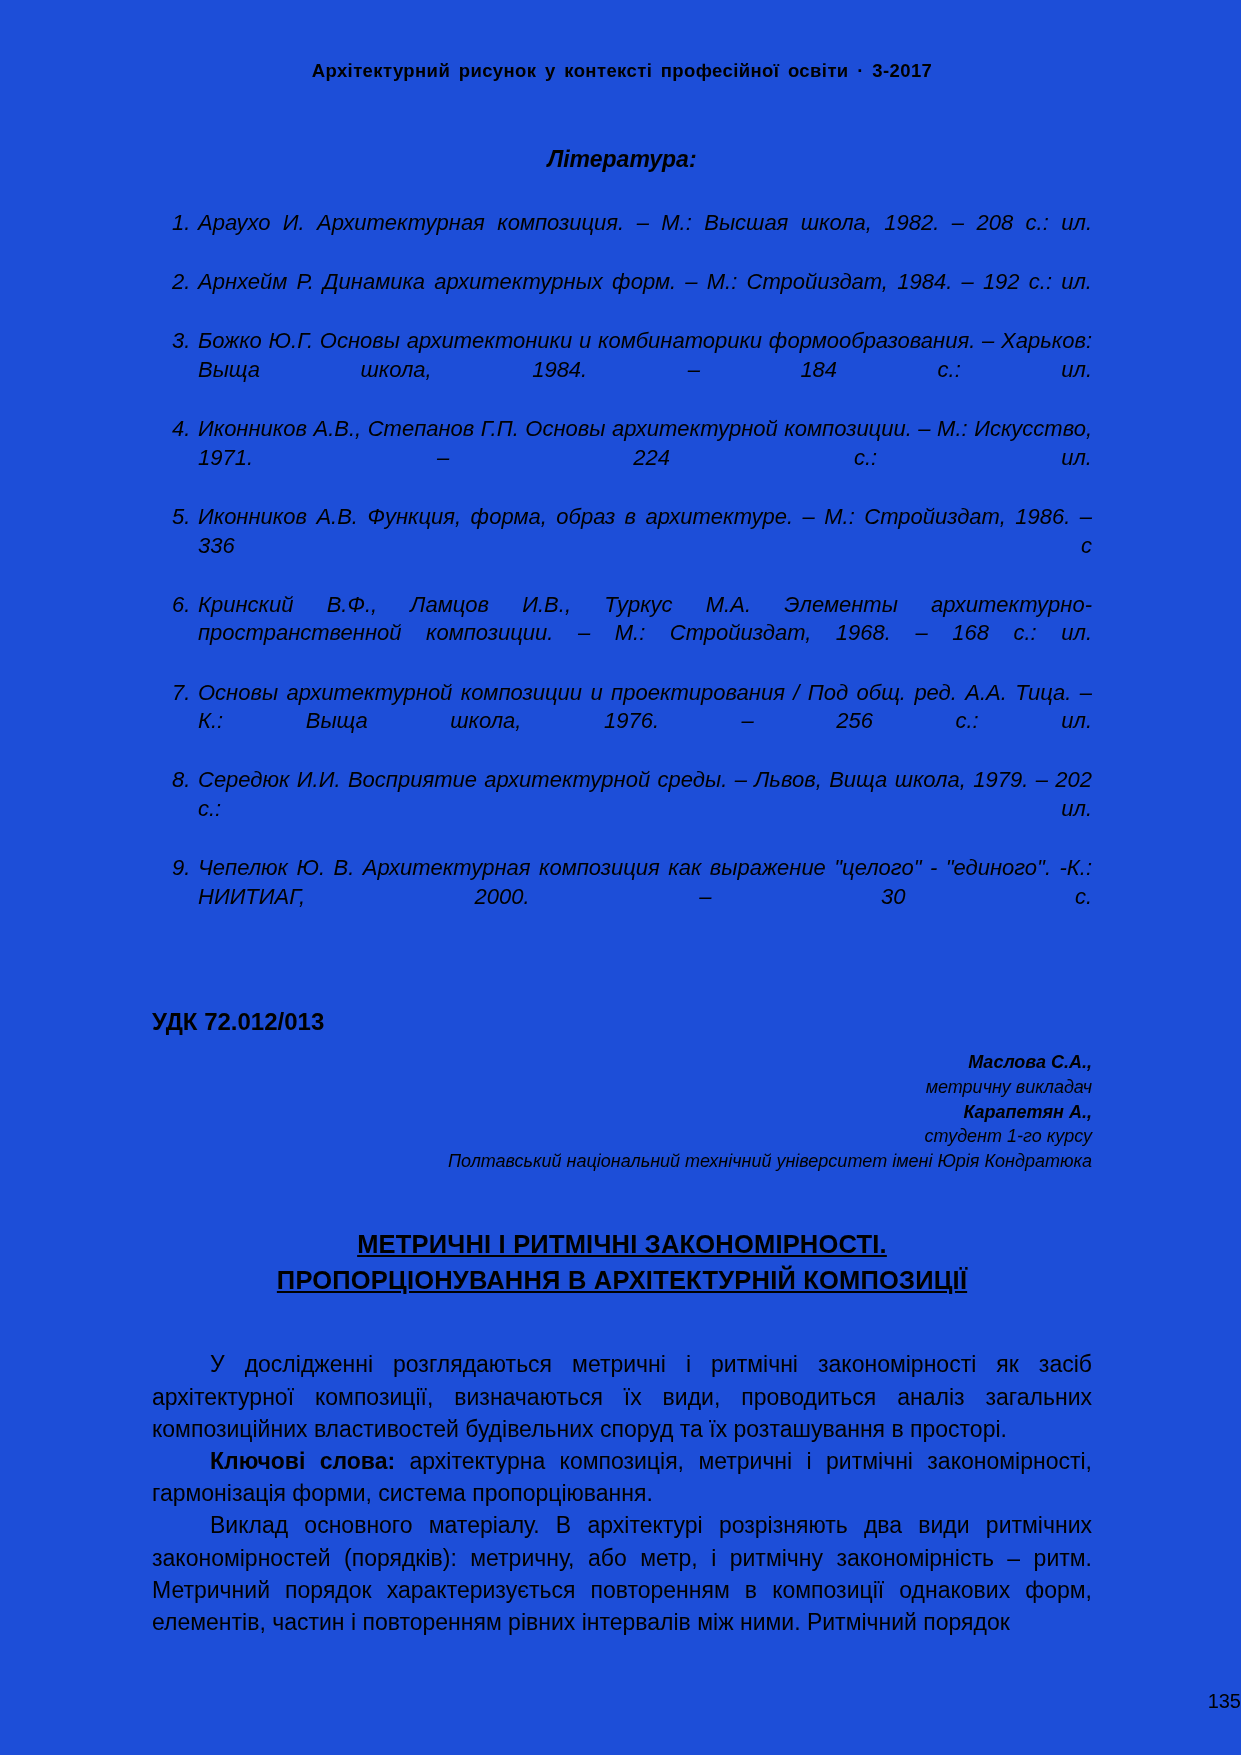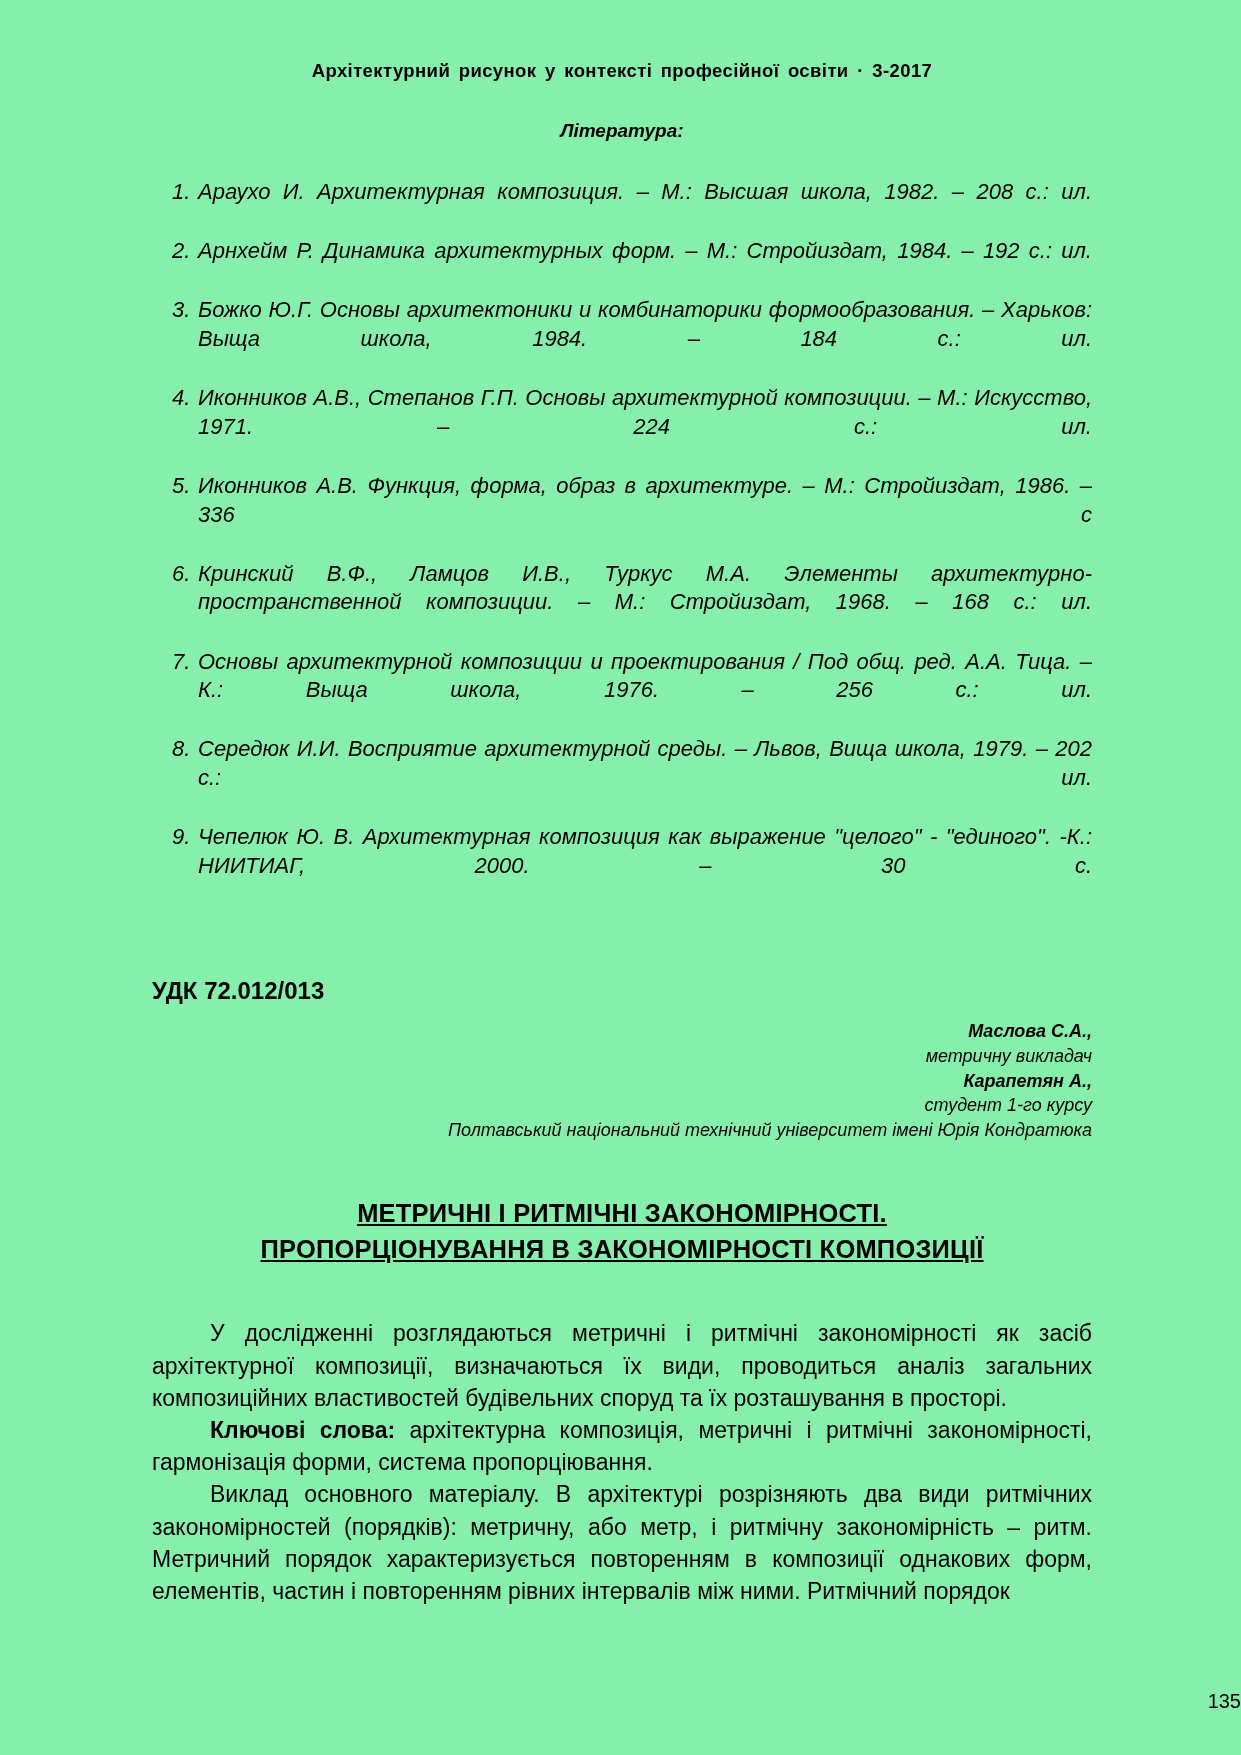--- a/index.html
+++ b/index.html
@@ -9,21 +9,21 @@
   }
   body {
     font-family: "Liberation Sans", sans-serif;
     color: #000000;
   }
   .page {
     position: relative;
     width: 1241px;
     height: 1755px;
     margin: 0 auto;
-    background: #86efac;
+    background: #1d4ed8;
     box-sizing: border-box;
     padding: 0;
     overflow: hidden;
   }
   .content {
     position: absolute;
     left: 152px;
     top: 0;
     width: 940px;
   }
@@ -38,22 +38,22 @@
     margin-top: 60px;
     margin-bottom: 0;
     white-space: nowrap;
   }
 
   
   .lit-heading {
     text-align: center;
     font-style: italic;
     font-weight: bold;
-    font-size: 19px;
-    margin-top: 38px;
+    font-size: 23px;
+    margin-top: 64px;
     margin-bottom: 0;
   }
 
   
   .ref-list {
     margin: 36px 0 0 0;
     padding: 0;
     list-style: none;
   }
   .ref-item {
@@ -212,21 +212,21 @@
     <div class="author-block">
       <div class="author-name">Маслова С.А.,</div>
       <div class="author-role">метричну викладач</div>
       <div class="author-name">Карапетян А.,</div>
       <div class="author-role">студент 1-го курсу</div>
       <div class="affiliation">Полтавський національний технічний університет імені Юрія Кондратюка</div>
     </div>
 
     <h1 class="article-title">
       <span class="tline">МЕТРИЧНІ І РИТМІЧНІ ЗАКОНОМІРНОСТІ.</span>
-      <span class="tline">ПРОПОРЦІОНУВАННЯ  В ЗАКОНОМІРНОСТІ КОМПОЗИЦІЇ</span>
+      <span class="tline">ПРОПОРЦІОНУВАННЯ  В АРХІТЕКТУРНІЙ КОМПОЗИЦІЇ</span>
     </h1>
 
     <p class="body-par first">У дослідженні розглядаються метричні і ритмічні закономірності як засіб архітектурної композиції, визначаються їх види, проводиться аналіз загальних композиційних властивостей будівельних споруд та їх розташування в просторі.</p>
 
     <p class="body-par">
       <span class="kw">Ключові слова:</span><span> архітектурна композиція, метричні і ритмічні закономірності, гармонізація форми, система пропорціювання.</span>
     </p>
 
     <p class="body-par">Виклад основного матеріалу. В архітектурі розрізняють два види ритмічних закономірностей (порядків): метричну, або метр, і ритмічну закономірність – ритм. Метричний порядок характеризується повторенням в композиції однакових форм, елементів, частин і повторенням рівних інтервалів між ними. Ритмічний порядок</p>
 

